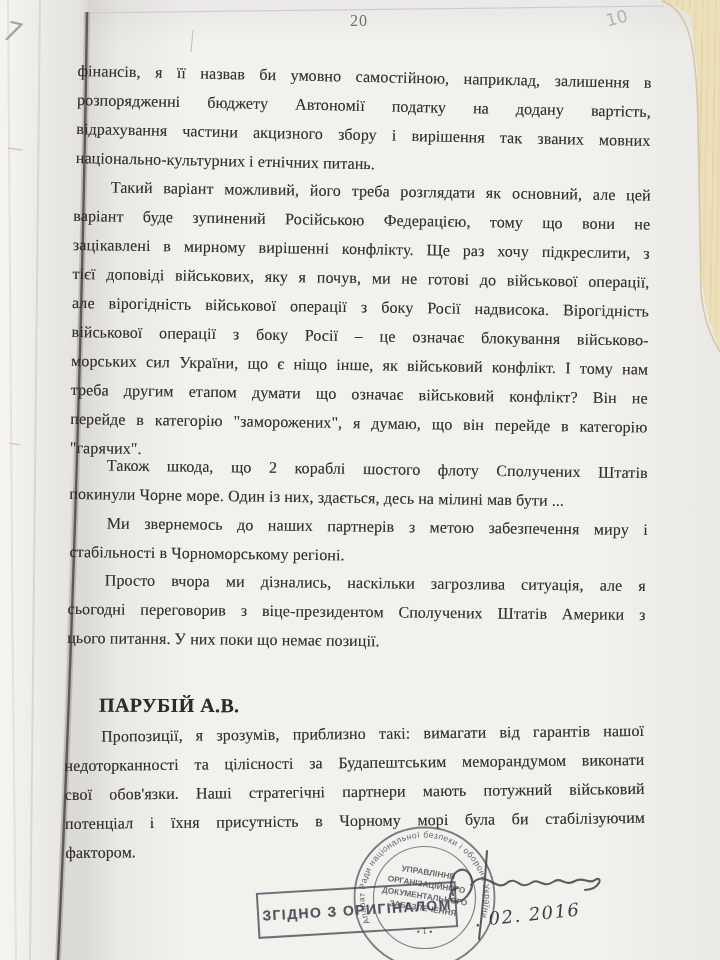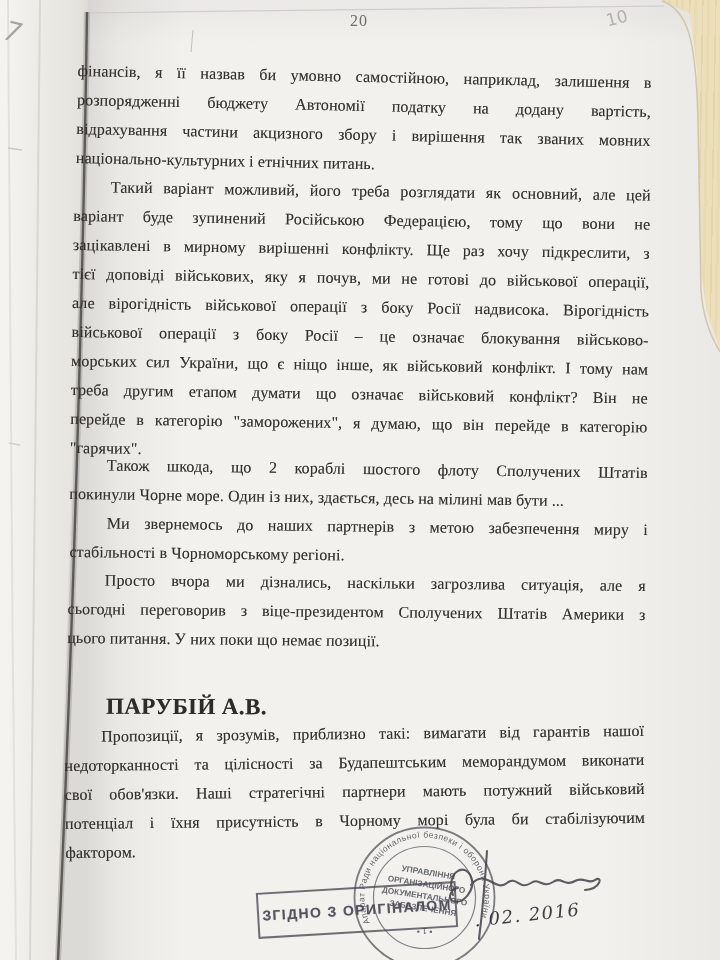--- a/index.html
+++ b/index.html
@@ -33,21 +33,21 @@
     font-family:"DejaVu Sans",sans-serif;transform:rotate(14deg) skew(-12deg);}
   .para{position:absolute;transform-origin:left top;color:#33312e;}
   .line{
     height:29px;line-height:29px;font-size:16px;letter-spacing:.1px;
     text-align:justify;text-align-last:left;white-space:normal;
     text-shadow:0 0 .5px rgba(40,38,34,.45);
   }
   .line.j{text-align-last:justify;}
   .line.ind{text-indent:37px;}
   .speaker{
-    position:absolute;left:106px;top:694px;font-weight:bold;font-size:23px;
+    position:absolute;left:99px;top:694px;font-weight:bold;font-size:20px;
     letter-spacing:.4px;color:#2e2c29;transform:rotate(.2deg);
     text-shadow:0 0 .5px rgba(40,38,34,.5);
   }
   .rectstamp{
     position:absolute;left:257px;top:887px;width:196px;height:42px;
     border:2.4px solid rgba(76,76,88,.8);transform:rotate(-3.4deg);
     display:flex;align-items:center;justify-content:center;
     font-family:"Liberation Sans",sans-serif;font-weight:bold;font-size:14px;
     letter-spacing:1.4px;color:rgba(76,76,88,.92);white-space:nowrap;
     text-shadow:0 0 1px rgba(76,76,88,.4);

